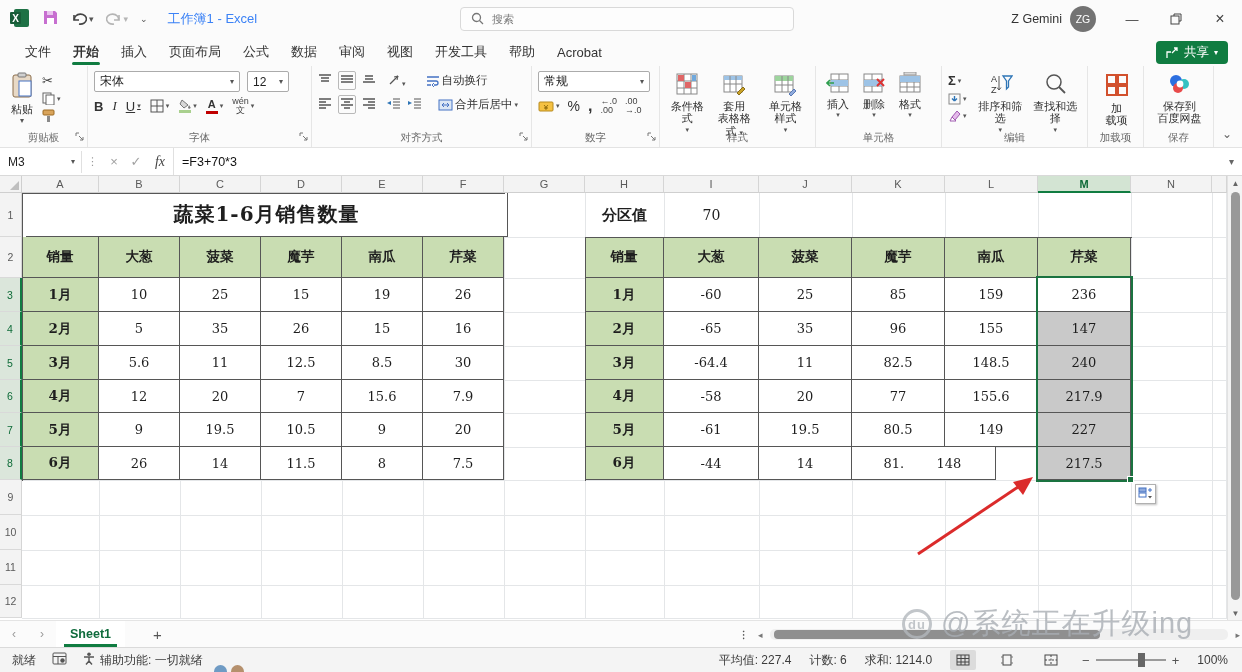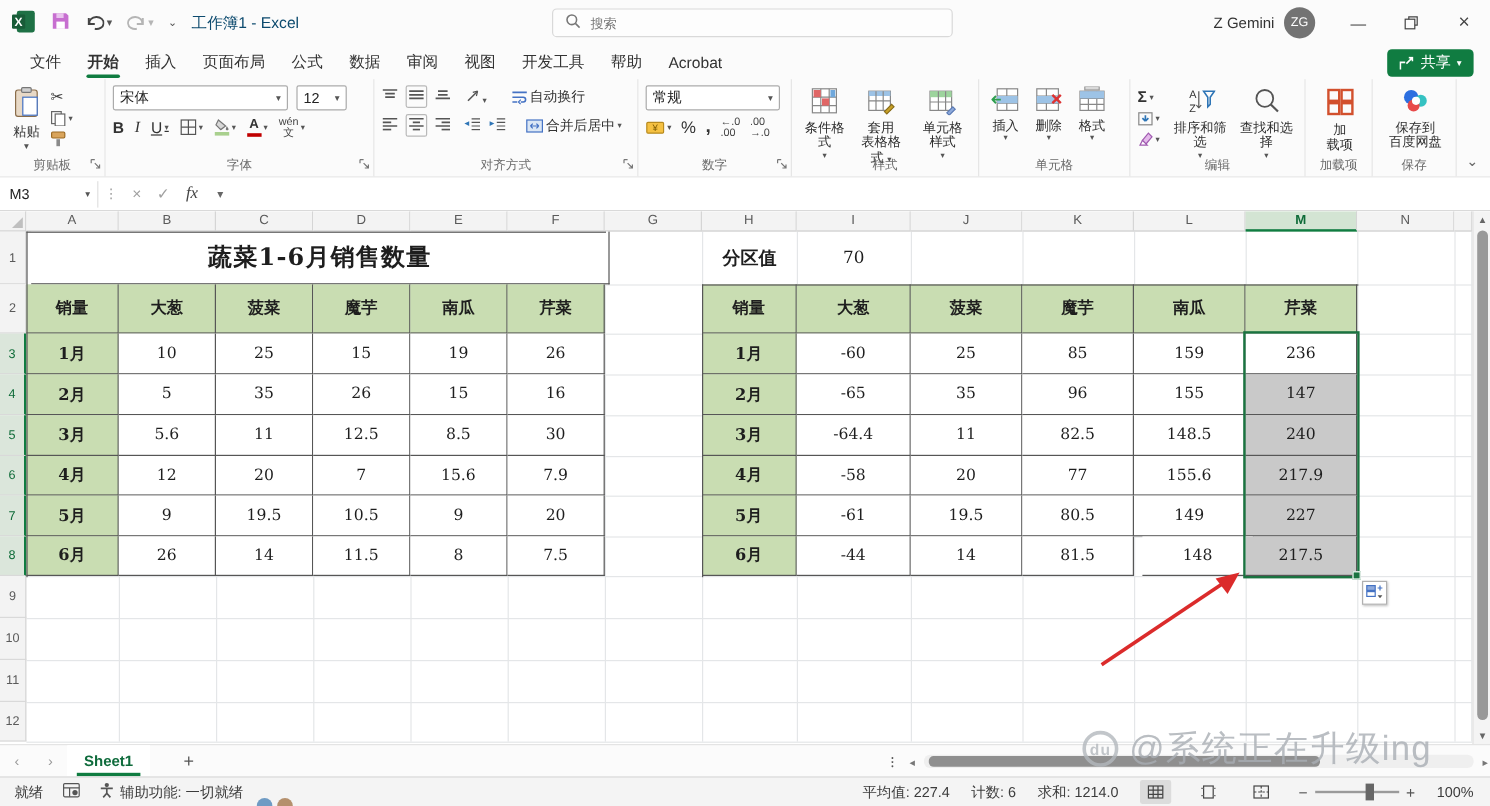--- a/index.html
+++ b/index.html
@@ -4,21 +4,21 @@
 <style>
   html,body{margin:0;padding:0;background:#ddd;}
   *{box-sizing:border-box;}
   .app{position:relative;width:1242px;height:672px;background:#fff;overflow:hidden;
        font-family:"Liberation Sans",sans-serif;font-size:12px;color:#333;}
 
   
   .titlebar{position:absolute;top:0;left:0;width:100%;height:38px;background:#fbfbfb;}
   .tb-left{position:absolute;left:10px;top:0;height:38px;display:flex;align-items:center;gap:12px;}
   .qat-caret{font-size:9px;color:#555;}
-  .tb-title{font-size:13px;color:#0c4a6e;}
+  .tb-title{font-size:13px;color:#3b82f6;margin-left:8px;}
   .searchbox{position:absolute;left:460px;top:7px;width:334px;height:24px;background:#fdfdfd;
              border:1px solid #d9d9d9;border-radius:4px;display:flex;align-items:center;gap:8px;
              padding:0 10px;color:#777;font-size:11px;}
   .tb-right{position:absolute;right:0;top:0;height:38px;display:flex;align-items:center;}
   .username{font-size:12.5px;color:#333;margin-right:8px;}
   .avatar{width:26px;height:26px;border-radius:50%;background:#737373;color:#fff;font-size:10.5px;
           display:flex;align-items:center;justify-content:center;margin-right:14px;}
   .winbtn{width:44px;height:38px;display:flex;align-items:center;justify-content:center;color:#444;font-size:13px;}
 
   
@@ -548,20 +548,21 @@
 
   <div class="formulabar">
     <div class="namebox">
       <span>M3</span>
         <span style="font-size:8px;color:#555">▾</span>
     </div>
     <span class="fb-dots">⋮</span>
     <span class="fb-x">×</span>
     <span class="fb-check">✓</span>
     <span class="fb-fx">fx</span>
+    <div class="fb-input">=F3+70*3</div>
     <span class="fb-expand">▾</span>
   </div>
 
   <div class="sheet" id="sheet">
       <div class="vline" style="left: 99px; top: 17px; width: 1px; height: 425px;"></div>
       <div class="vline" style="left: 180px; top: 17px; width: 1px; height: 425px;"></div>
       <div class="vline" style="left: 261px; top: 17px; width: 1px; height: 425px;"></div>
       <div class="vline" style="left: 342px; top: 17px; width: 1px; height: 425px;"></div>
       <div class="vline" style="left: 423px; top: 17px; width: 1px; height: 425px;"></div>
       <div class="vline" style="left: 504px; top: 17px; width: 1px; height: 425px;"></div>
@@ -693,21 +694,21 @@
       <div class="tcell green" style="left: 585px; top: 237px; width: 79px; height: 34px;">5月</div>
       <div class="tcell" style="left: 664px; top: 237px; width: 95px; height: 34px;">-61</div>
       <div class="tcell" style="left: 759px; top: 237px; width: 93px; height: 34px;">19.5</div>
       <div class="tcell" style="left: 852px; top: 237px; width: 93px; height: 34px;">80.5</div>
       <div class="tcell" style="left: 945px; top: 237px; width: 93px; height: 34px;">149</div>
       <div class="tcell graysel" style="left: 1038px; top: 237px; width: 93px; height: 34px;">227</div>
       <div class="tcell green" style="left: 585px; top: 271px; width: 79px; height: 33px;">6月</div>
       <div class="tcell" style="left: 664px; top: 271px; width: 95px; height: 33px;">-44</div>
       <div class="tcell" style="left: 759px; top: 271px; width: 93px; height: 33px;">14</div>
       <div class="tcell" style="left: 852px; top: 271px; width: 93px; height: 33px;">81.5</div>
-      <div class="tcell" style="left: 952px; top: 271px; width: 93px; height: 33px;">148</div>
+      <div class="tcell" style="left: 903px; top: 271px; width: 93px; height: 33px;">148</div>
       <div class="tcell graysel" style="left: 1038px; top: 271px; width: 93px; height: 33px;">217.5</div>
       <div class="twrap" style="left: 585px; top: 61px; width: 547px; height: 244px;"></div>
       <div class="selbox" style="left: 1036px; top: 100px; width: 97px; height: 206px;"></div>
       <div class="fillhandle" style="left: 1127px; top: 300px;"></div>
       <div class="autofill" style="left: 1135px; top: 308px;">
         <svg width="15" height="14" viewBox="0 0 15 14">
           <rect x="1" y="1" width="7" height="4" fill="#8faadc" stroke="#4472c4"></rect>
           <rect x="1" y="6" width="7" height="4" fill="#fff" stroke="#4472c4"></rect>
           <path d="M10 3h4M12 1v4" stroke="#4472c4"></path>
           <path d="M10 9l2 2.5 2-2.5z" fill="#555"></path>

